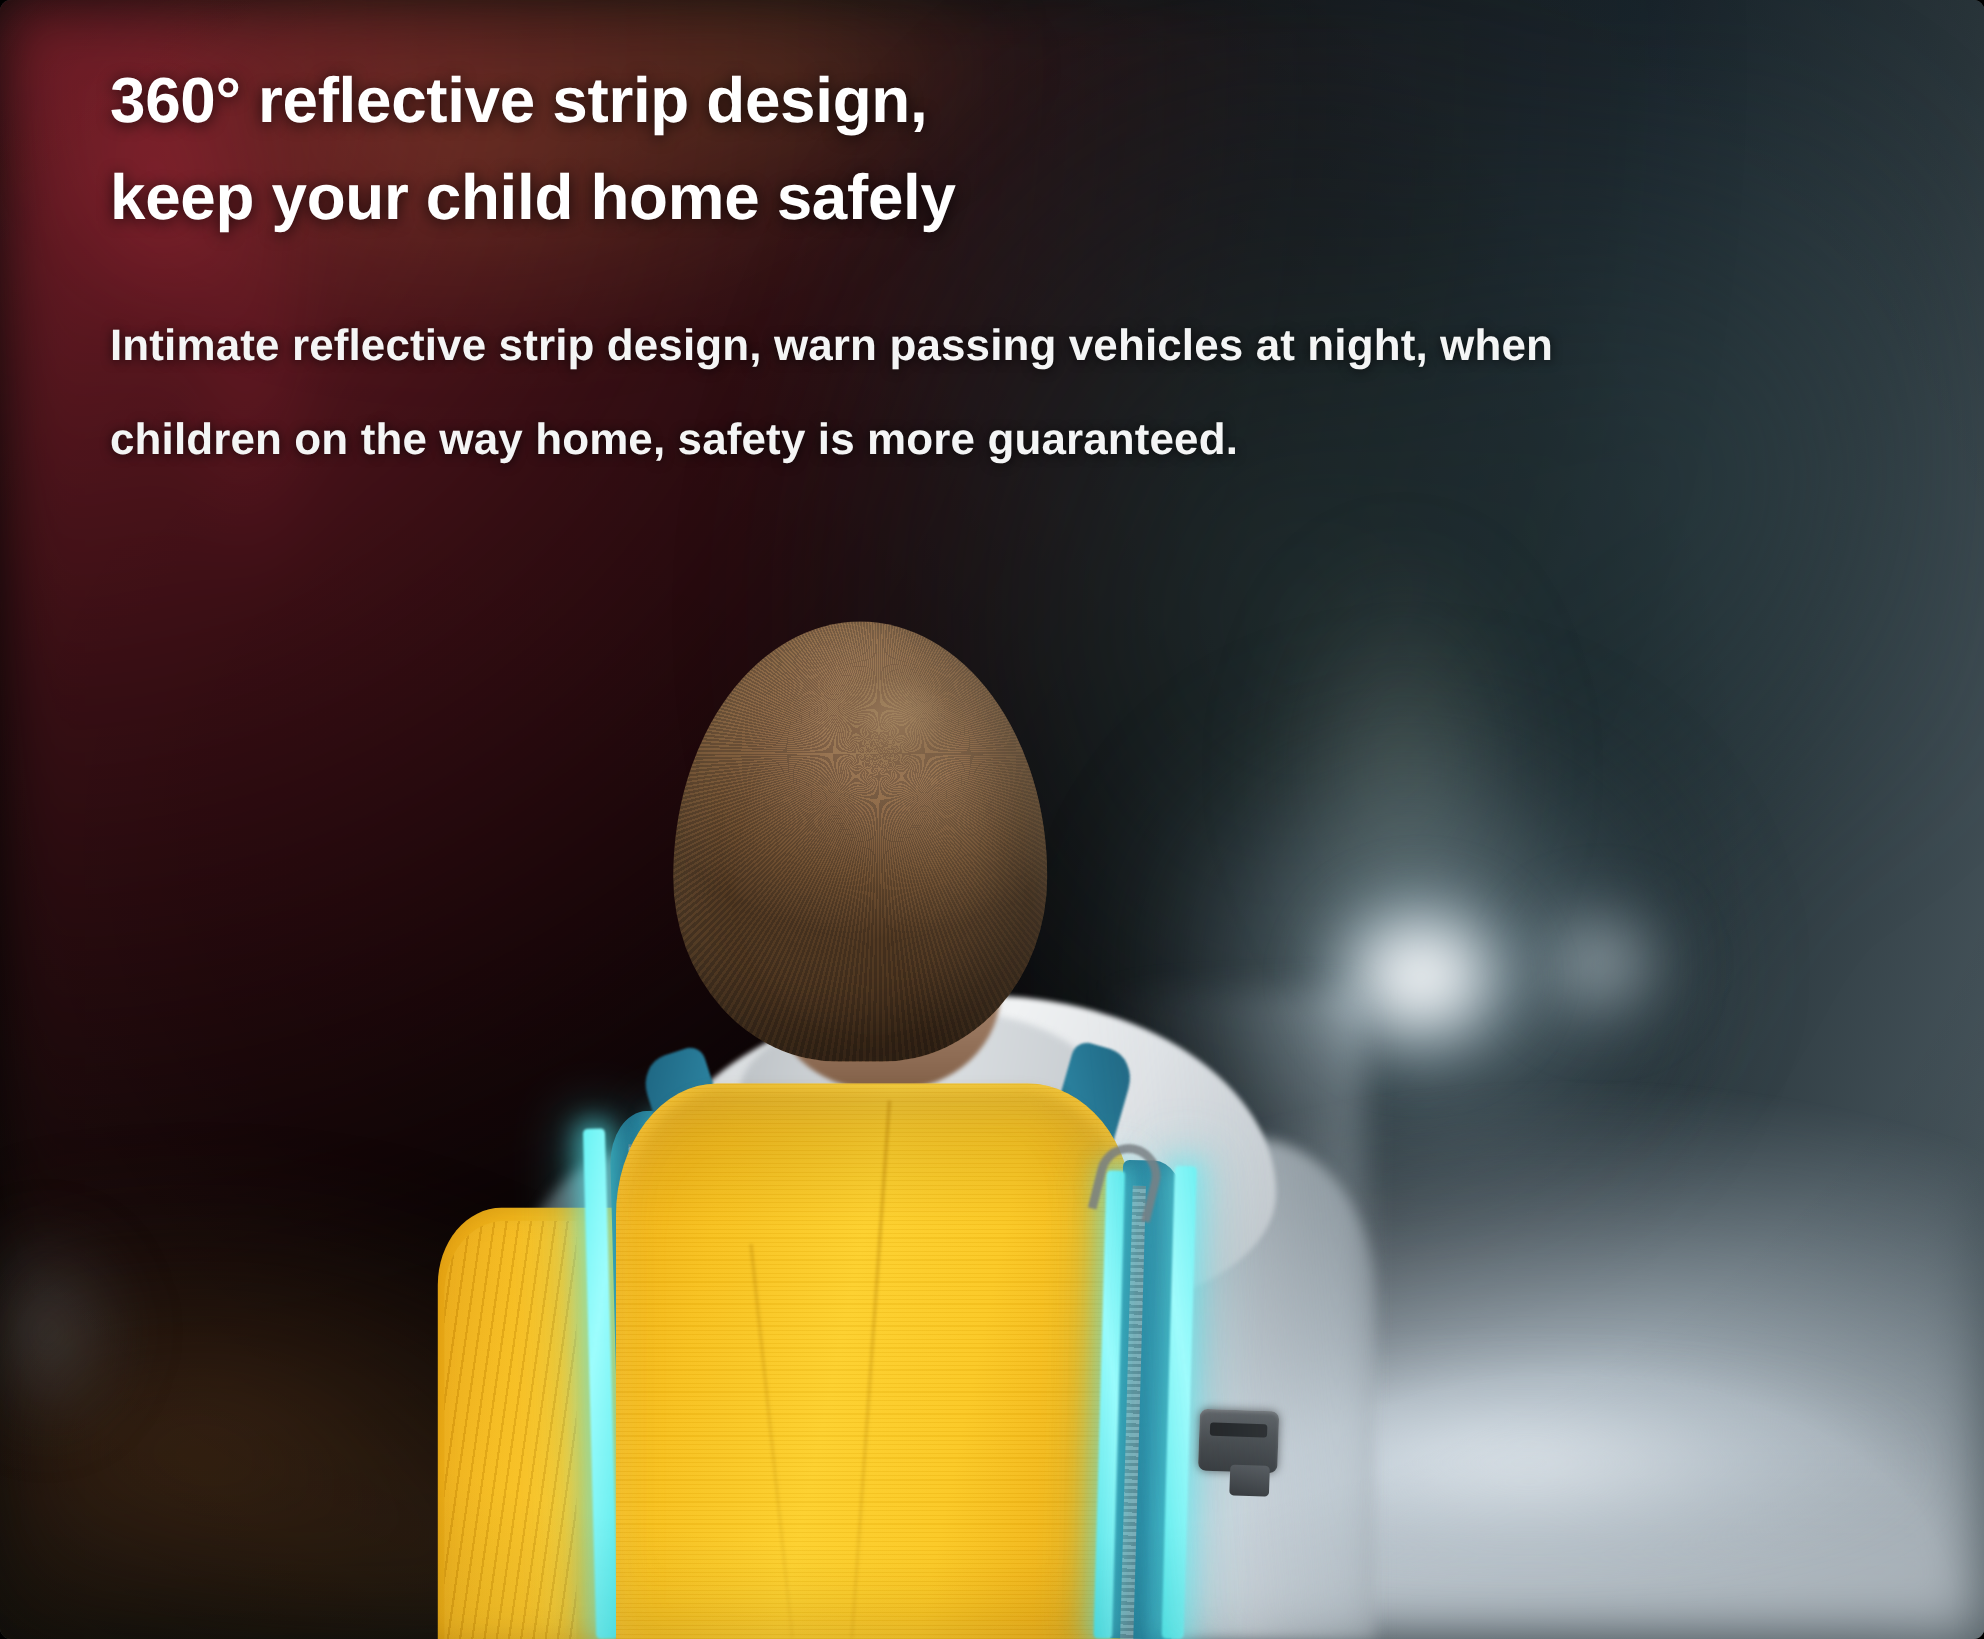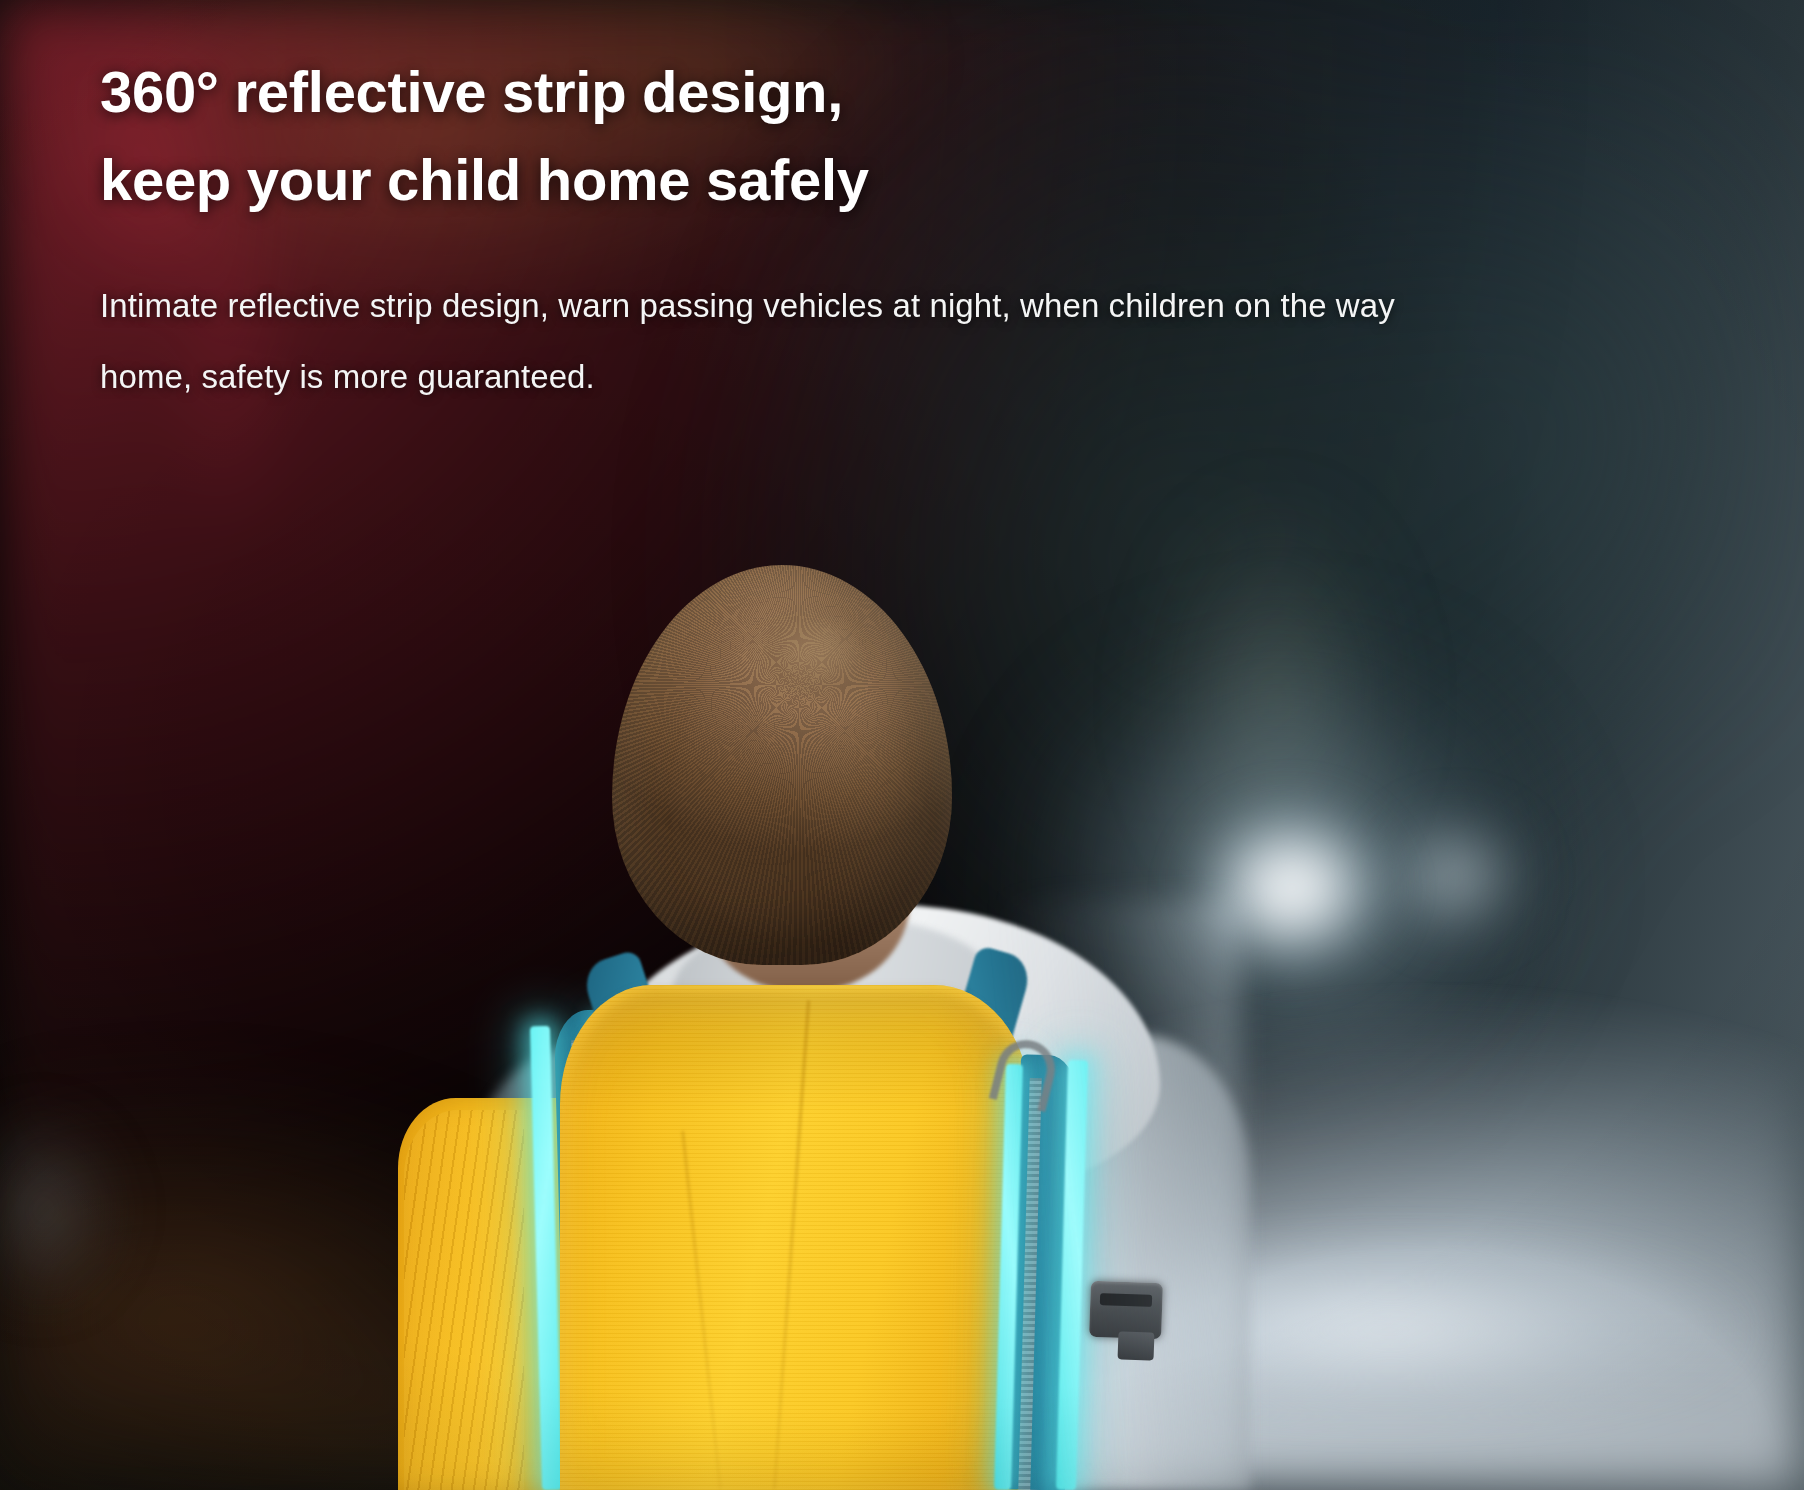--- a/index.html
+++ b/index.html
@@ -12,20 +12,21 @@
     overflow:hidden;
     font-family:"Liberation Sans", sans-serif;
   }
 
   #banner {
     position:relative;
     width:1804px;
     height:1490px;
     overflow:hidden;
     background:#404040;
+    border-radius:10px;
   }
 
   
   .photo-layer {
     position:absolute;
     inset:0;
     pointer-events:none;
   }
 
   
@@ -449,22 +450,22 @@
     font-size:58px;
     font-weight:bold;
     line-height:1.52;
     letter-spacing:-0.3px;
     text-shadow:0 2px 14px rgba(0,0,0,0.75);
     white-space:pre-line;
   }
   #subcopy {
     margin-top:47px;
     color:#f4f5f5;
-    font-size:33px;
-    font-weight:normal;
+    font-size:40px;
+    font-weight:bold;
     line-height:2.15;
     letter-spacing:0.1px;
     text-shadow:0 1px 10px rgba(0,0,0,0.7);
     max-width:1380px;
   }
 </style>
 </head>
 <body>
 
 <div id="banner">

